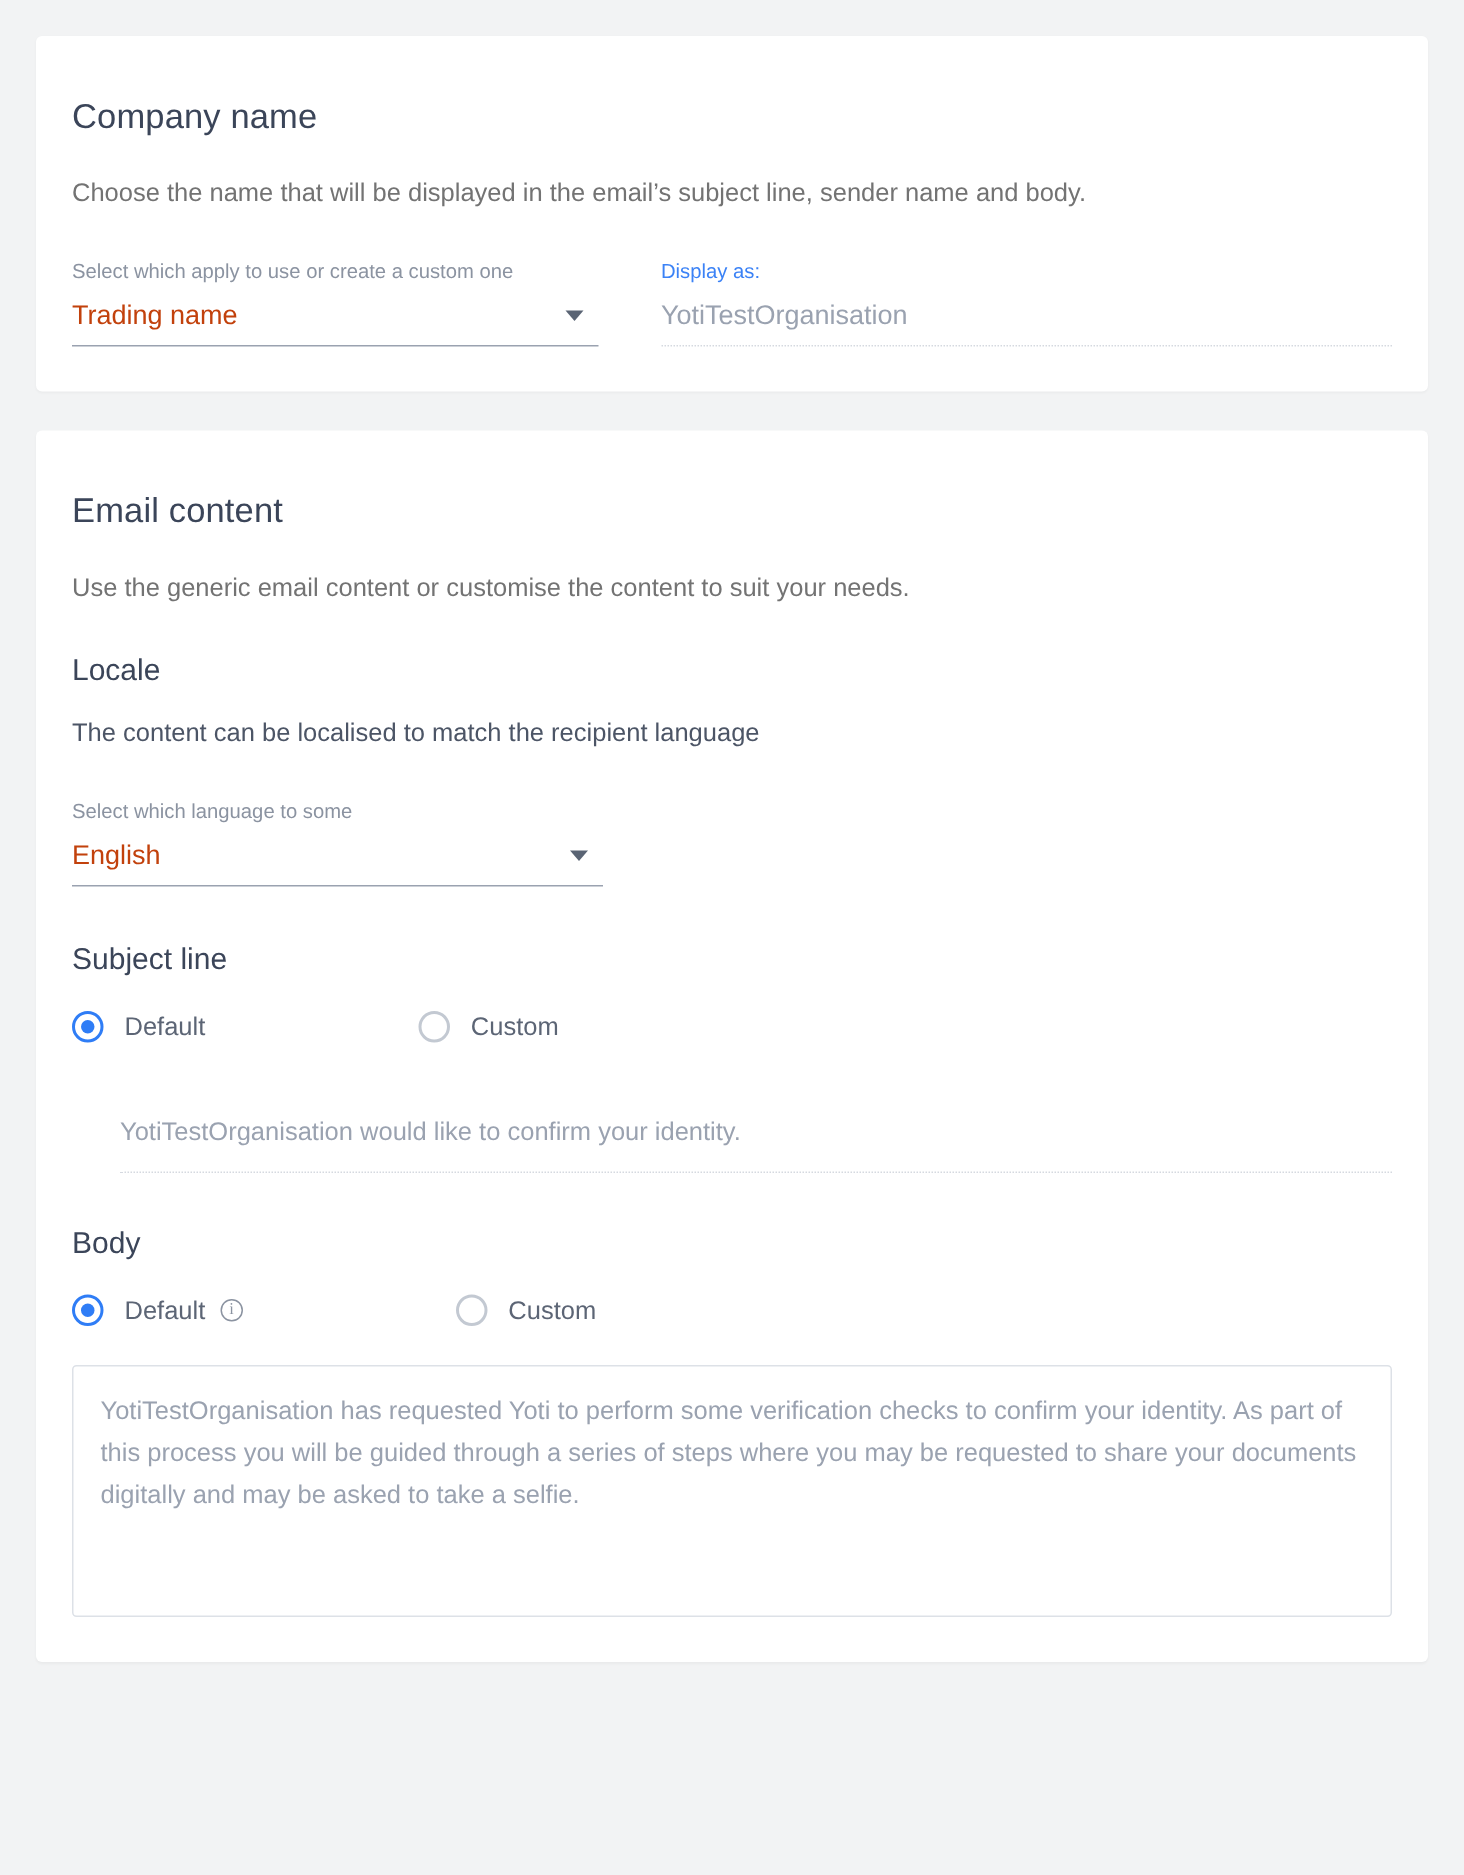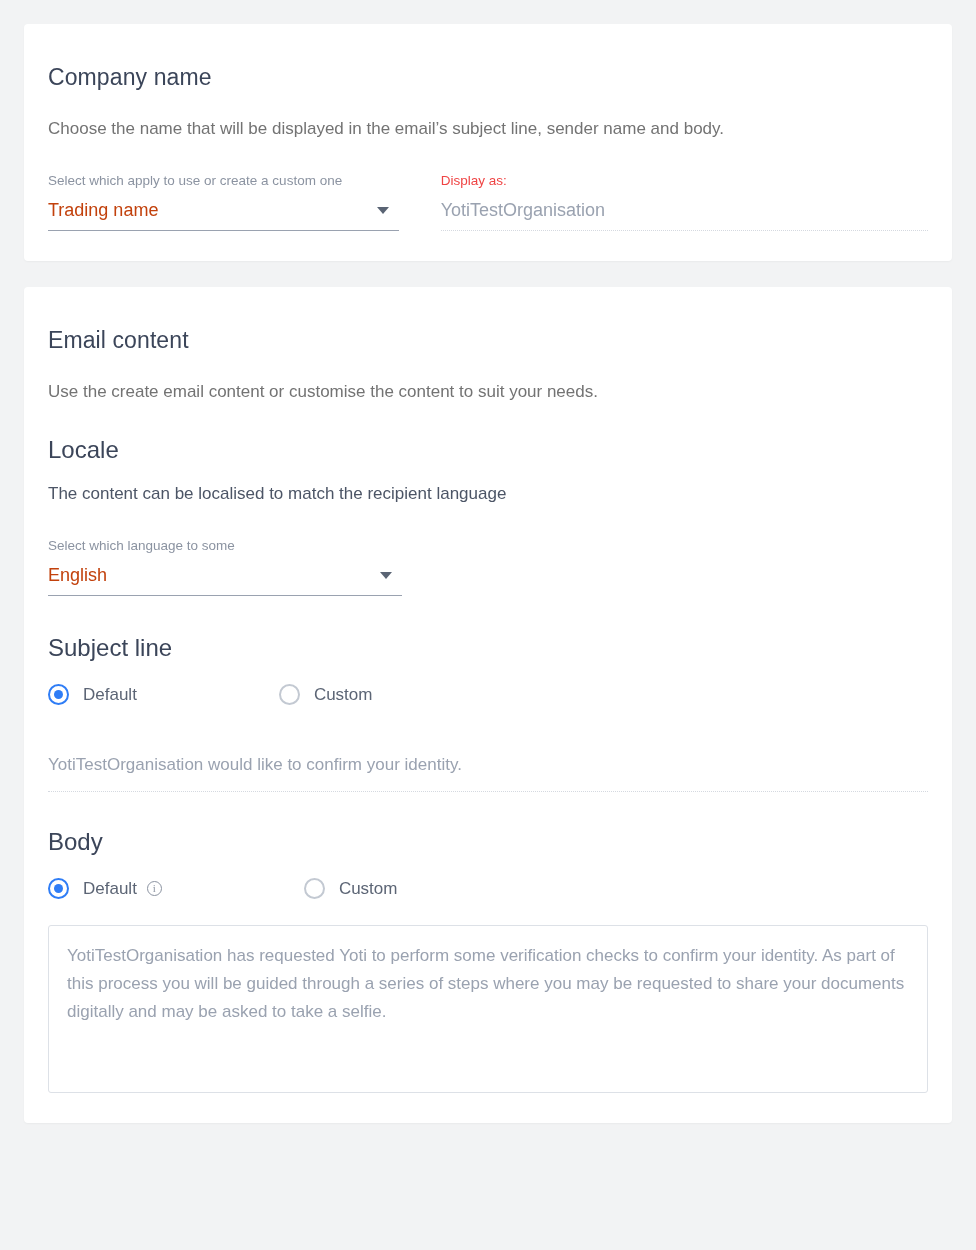--- a/index.html
+++ b/index.html
@@ -68,30 +68,30 @@
     border-left: 6px solid transparent;
     border-right: 6px solid transparent;
     border-top: 7px solid #5a6474;
     margin-right: 10px;
   }
 
   .display-as {
     margin-left: 42px;
     width: 492px;
   }
-  .display-as .field-label { color: #ef4444; }
+  .display-as .field-label { color: #3b82f6; }
   .display-readonly {
     font-size: 18px;
     color: #9aa2b0;
     padding-bottom: 9px;
     border-bottom: 1px dotted #d5d9e0;
   }
 
   .section-title {
-    font-size: 24px;
+    font-size: 20px;
     color: #3b4559;
     font-weight: 400;
     margin: 0 0 20px 0;
   }
   .section-desc {
     font-size: 17px;
     color: #4c5566;
     margin: 0 0 34px 0;
   }
 
@@ -143,20 +143,21 @@
     margin-left: 10px;
     font-family: "Liberation Serif", serif;
   }
 
   .subject-input {
     font-size: 17px;
     color: #9aa2b0;
     padding: 6px 0 16px 0;
     border-bottom: 1px dotted #d5d9e0;
     margin-bottom: 6px;
+    margin-left: 32px;
   }
 
   .body-box {
     border: 1px solid #dde1e7;
     border-radius: 3px;
     padding: 16px 18px 18px 18px;
     min-height: 168px;
     margin-top: 14px;
   }
   .body-text {
@@ -188,21 +189,21 @@
 
       <div class="display-as">
         <div class="field-label">Display as:</div>
         <div class="display-readonly">YotiTestOrganisation</div>
       </div>
     </div>
   </section>
 
   <section class="card">
     <h2 class="card-title">Email content</h2>
-    <p class="card-desc">Use the create email content or customise the content to suit your needs.</p>
+    <p class="card-desc">Use the generic email content or customise the content to suit your needs.</p>
 
     <h3 class="section-title">Locale</h3>
     <p class="section-desc">The content can be localised to match the recipient language</p>
 
     <div class="field">
       <div class="field-label">Select which language to some</div>
       <div class="select">
         <span class="select-value">English</span>
         <span class="caret"></span>
       </div>

